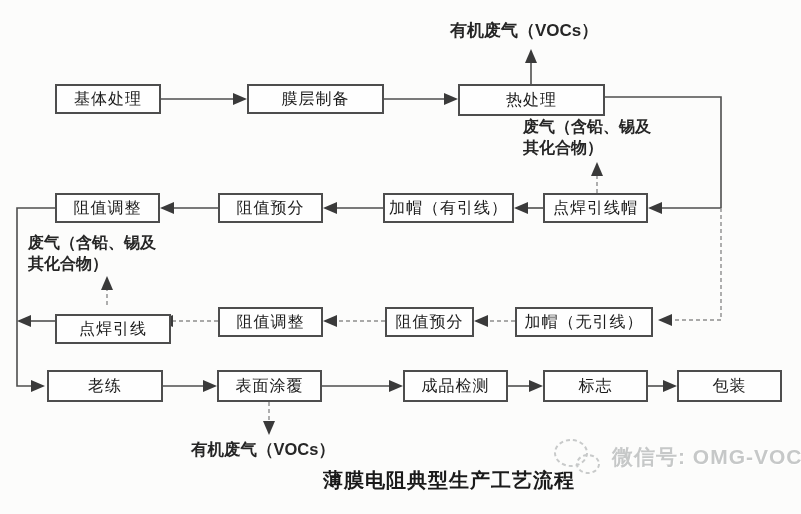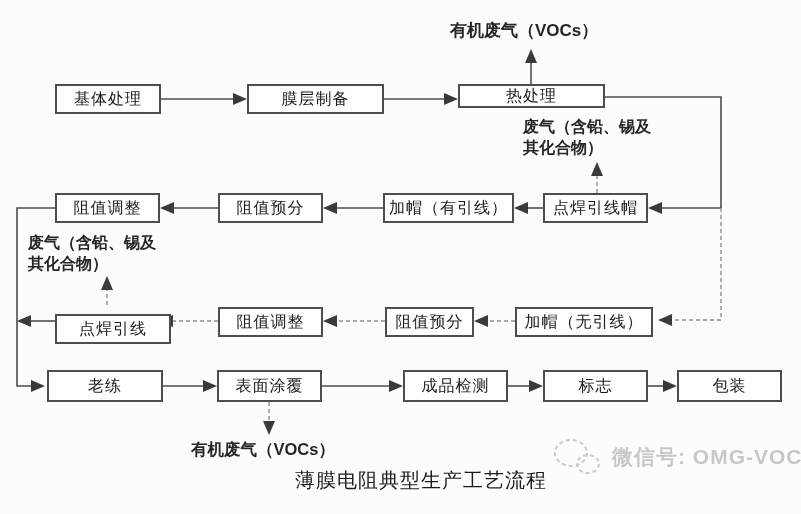--- a/index.html
+++ b/index.html
@@ -15,22 +15,22 @@
     display:flex;align-items:center;justify-content:center;
     font-size:16px;font-weight:400;color:#1b1b1b;letter-spacing:1px;
     white-space:nowrap;
   }
   .anno{
     position:absolute;
     font-size:16px;font-weight:600;color:#262626;line-height:21px;
     white-space:nowrap;
   }
   .title{
-    position:absolute;left:295px;top:467px;width:280px;text-align:left;
-    font-size:20px;font-weight:400;color:#1a1a1a;letter-spacing:1px;
+    position:absolute;left:295px;top:467px;width:280px;text-align:right;
+    font-size:20px;font-weight:700;color:#1a1a1a;letter-spacing:1px;
     white-space:nowrap;
   }
   .watermark{
     position:absolute;left:550px;top:436px;display:flex;align-items:center;gap:8px;
   }
   .watermark .wm-text{
     font-size:21px;font-weight:700;color:#c6c8c8;letter-spacing:1px;
     text-shadow:1px 1px 0 #ffffff;white-space:nowrap;
   }
 </style>
@@ -87,21 +87,21 @@
       <polygon points="337,315 337,327 323,321"></polygon>
       <polygon points="488,315 488,327 474,321"></polygon>
       <polygon points="591,176 603,176 597,162"></polygon>
       <polygon points="101,290 113,290 107,276"></polygon>
       <polygon points="263,421 275,421 269,435"></polygon>
     </g>
   </svg>
 
   <div class="node" style="left:55px;top:84px;width:106px;height:30px">基体处理</div>
   <div class="node" style="left:247px;top:84px;width:137px;height:30px">膜层制备</div>
-  <div class="node" style="left:458px;top:84px;width:147px;height:24px">热处理</div>
+  <div class="node" style="left:458px;top:84px;width:147px;height:32px">热处理</div>
 
   <div class="node" style="left:55px;top:193px;width:105px;height:30px">阻值调整</div>
   <div class="node" style="left:218px;top:193px;width:105px;height:30px">阻值预分</div>
   <div class="node" style="left:543px;top:193px;width:105px;height:30px">点焊引线帽</div>
   <div class="node" style="left:383px;top:193px;width:131px;height:30px">加帽（有引线）</div>
 
   <div class="node" style="left:55px;top:314px;width:116px;height:30px">点焊引线</div>
   <div class="node" style="left:218px;top:307px;width:105px;height:30px">阻值调整</div>
   <div class="node" style="left:385px;top:307px;width:89px;height:30px">阻值预分</div>
   <div class="node" style="left:515px;top:307px;width:138px;height:30px">加帽（无引线）</div>

